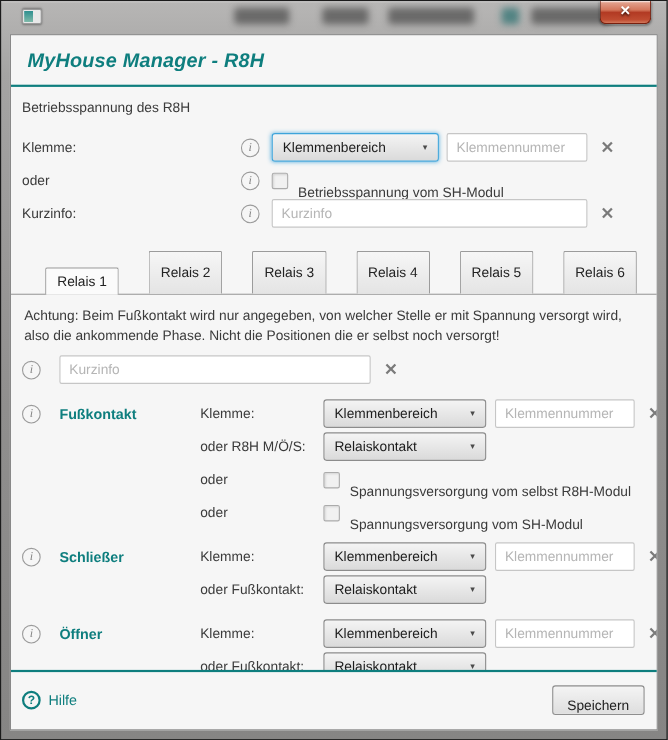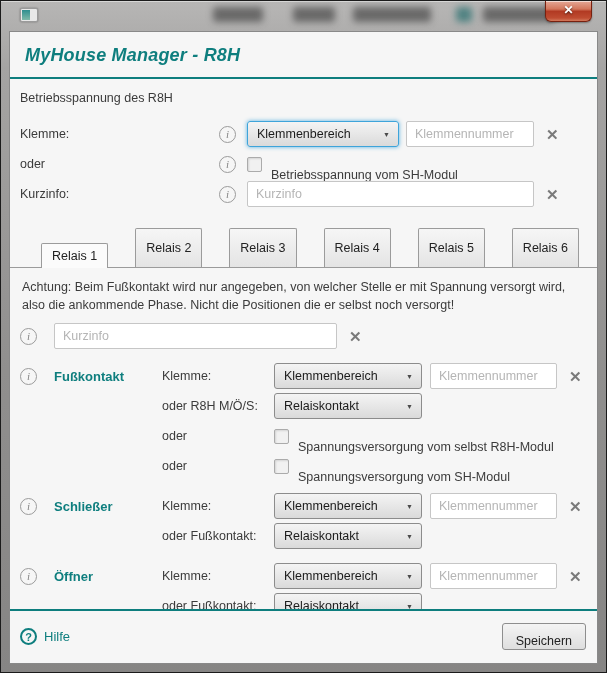--- a/index.html
+++ b/index.html
@@ -115,21 +115,21 @@
     padding-top:5px; padding-bottom:5px;
   }
 
   
   .panel { flex:1; padding:10px 10px 0 10px; overflow:hidden; }
   .warning { font-size:12.5px; color:#3b3b3b; line-height:1.45; max-width:572px; margin:0 0 9px 2px; }
 
   .r-row { display:flex; align-items:center; margin-bottom:4px; height:26px; }
   .r-row.sect-gap { margin-top:14px; }
   .c-icon { flex:none; width:34px; display:flex; }
-  .c-title { flex:none; width:108px; font-size:13px; font-weight:bold; color:#0e7e7e; white-space:nowrap; }
+  .c-title { flex:none; width:128px; font-size:13px; font-weight:bold; color:#0e7e7e; white-space:nowrap; }
   .c-title.wide { width:220px; }
   .c-sub { flex:none; width:112px; font-size:12.5px; color:#3b3b3b; white-space:nowrap; }
 
   
   .footer { flex:none; display:flex; align-items:center; padding:12px 11px 13px 10px; }
   .help { display:flex; align-items:center; cursor:pointer; }
   .help-icon {
     flex:none; width:17px; height:17px; border:2px solid #0e7e7e; border-radius:50%;
     color:#0e7e7e; font-size:11px; font-weight:bold;
     display:flex; align-items:center; justify-content:center; margin-right:7px;

